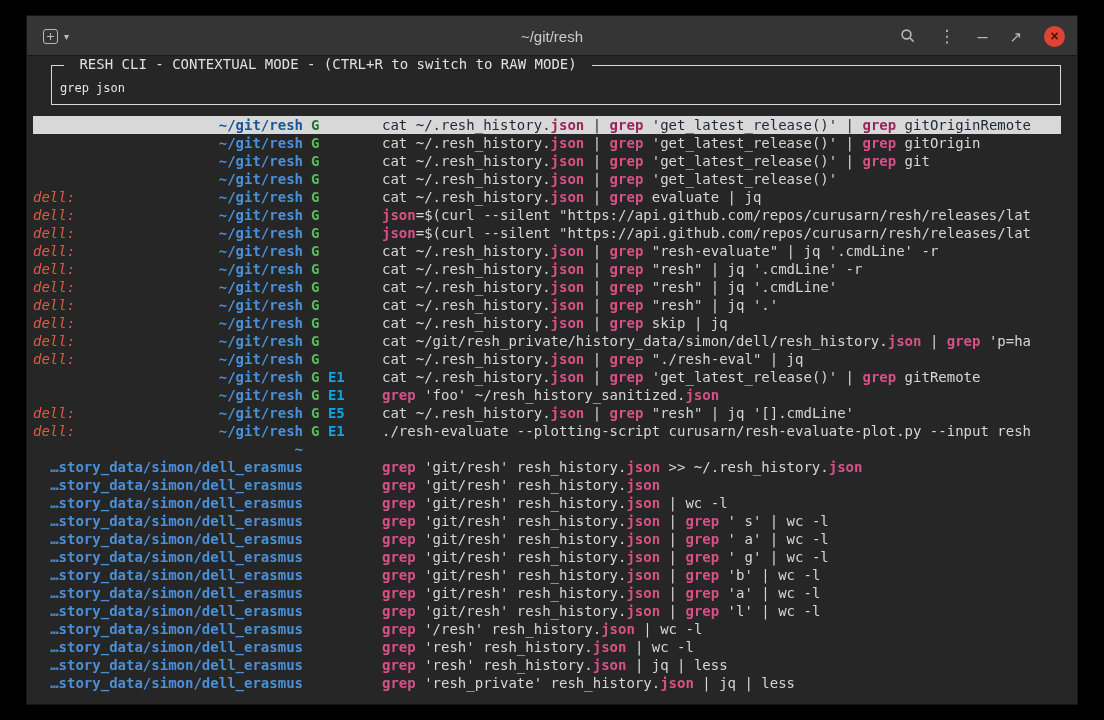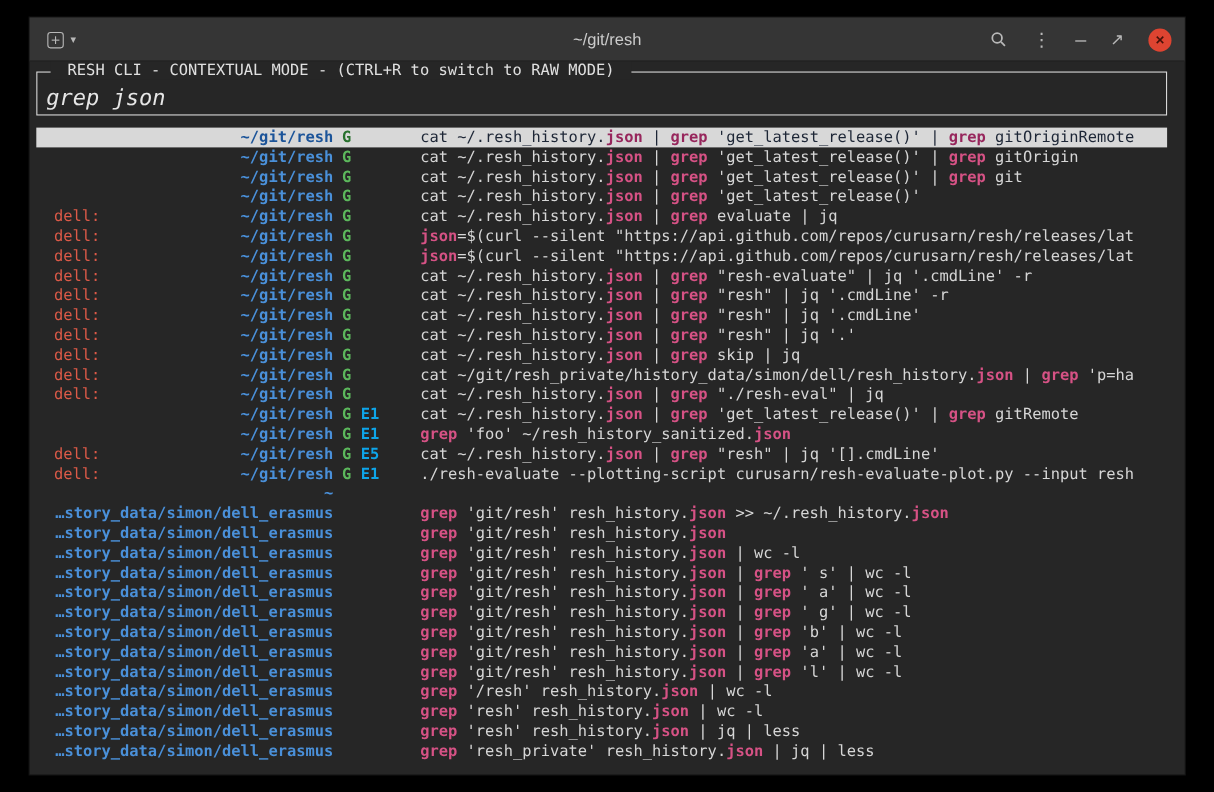--- a/index.html
+++ b/index.html
@@ -33,29 +33,29 @@
           padding:2px;cursor:pointer;display:flex;align-items:center;justify-content:center;}
   .tb-btn.kebab{font-size:17px;letter-spacing:0;}
   .tb-btn.min{font-size:18px;}
   .tb-btn.restore{font-size:15px;}
   .close-btn{width:21px;height:21px;border-radius:50%;background:var(--close);border:0;
              color:#471008;font-size:14px;font-weight:bold;line-height:21px;text-align:center;
              padding:0;cursor:pointer;margin-left:2px;}
   
   .content{padding:2px 16px 0 6px;font-size:14px;color:var(--fg);}
   .panel{position:relative;margin-top:7px;border:1px solid #d8d8d8;
-         padding:13px 8px 5px 8px;height:40px;}
+         padding:13px 8px 5px 8px;height:40px;margin-left:18px;}
   .panel-title{position:absolute;top:-10px;left:12px;background:var(--bg);
                padding:0 7px;font-size:14px;color:#e0e0e0;white-space:pre;}
-  .query{font-size:20px;line-height:18px;color:#e6e6e6;white-space:pre;font-style:italic;}
+  .query{font-size:12px;line-height:18px;color:#e6e6e6;white-space:pre;}
   
   #rows{margin-top:11px;}
   .row{display:flex;height:18px;line-height:18px;white-space:pre;cursor:pointer;}
   .meta{flex:none;width:270px;position:relative;text-align:right;overflow:hidden;}
-  .host{position:absolute;left:16px;top:0;color:var(--red);}
+  .host{position:absolute;left:0;top:0;color:var(--red);font-style:italic;}
   .path{color:var(--blue);font-weight:bold;}
   .flags{flex:none;width:42px;padding-left:8px;font-weight:bold;overflow:hidden;}
   .flag.ok{color:var(--green);}
   .flag.err{color:#0ea5e9;}
   .cmd{flex:1;overflow:hidden;color:var(--fg);margin-left:37px;}
   .match{color:var(--pink);font-weight:bold;}
   .row.selected{background:var(--sel-bg);}
   .row.selected .cmd{color:var(--sel-fg);}
   .row.selected .host{color:#9c3327;}
   .row.selected .path{color:var(--sel-blue);}

